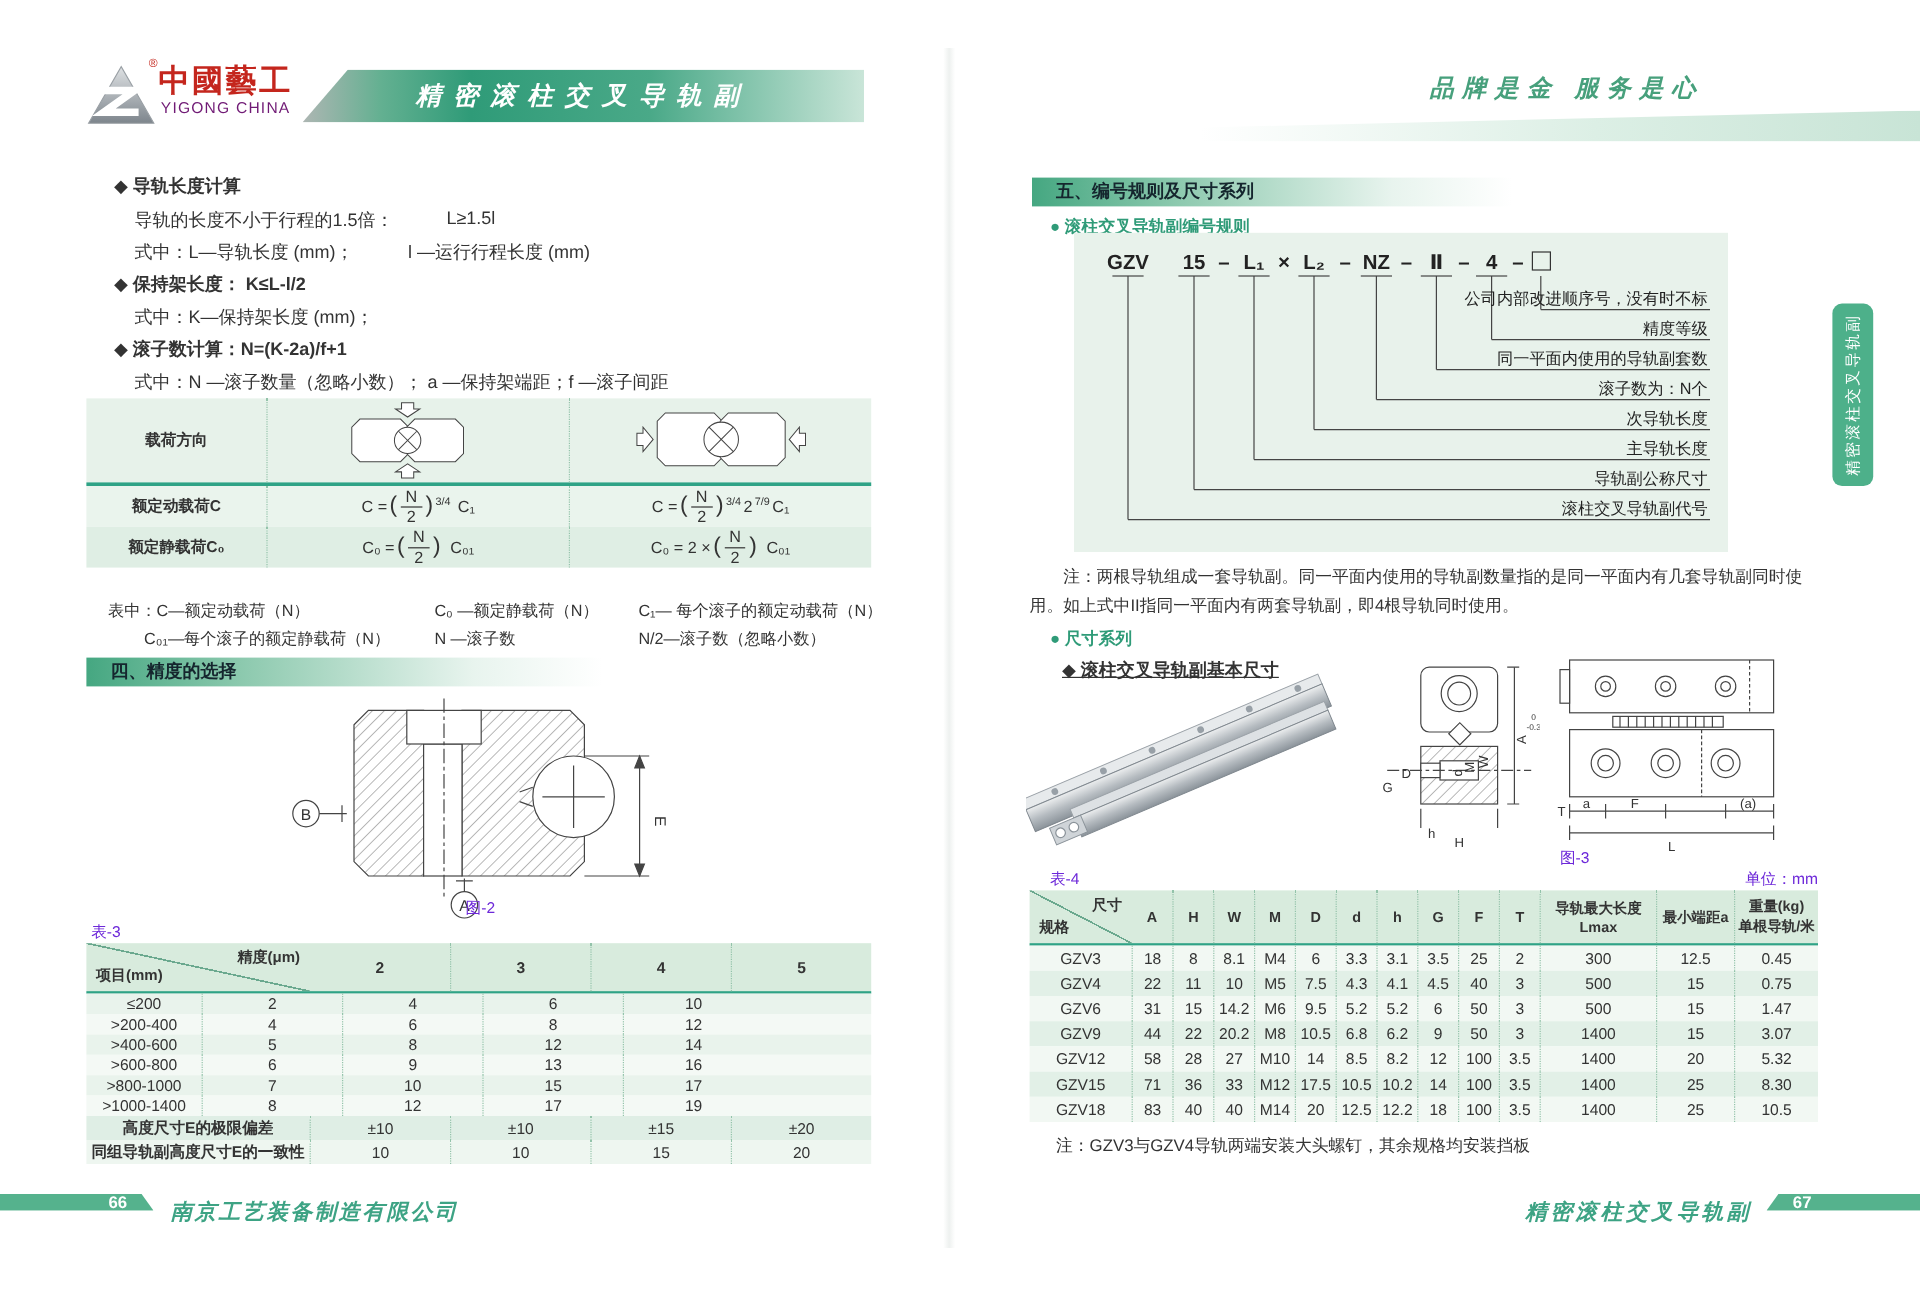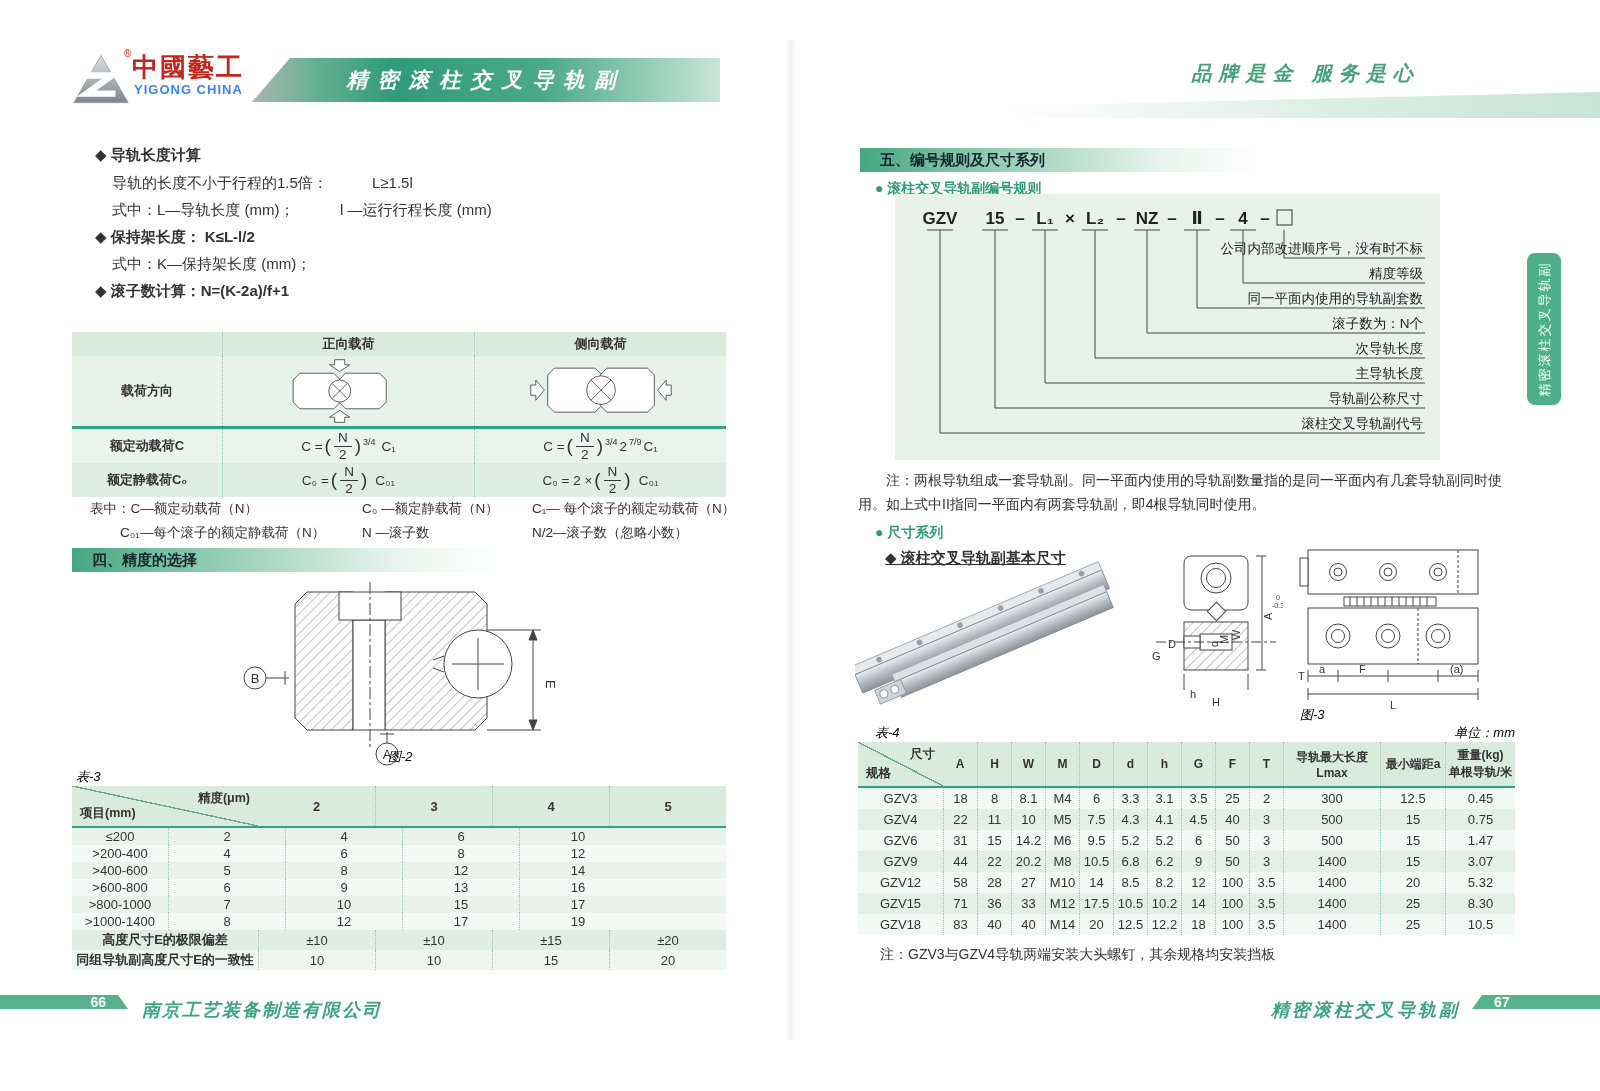--- a/index.html
+++ b/index.html
@@ -1,21 +1,21 @@
 <!DOCTYPE html>
 <html><head>
 <meta charset="utf-8">
 <style>
   html,body{margin:0;padding:0;background:#fff;}
   body{font-family:"Liberation Sans","DejaVu Sans",sans-serif;color:#333;}
   #root{position:relative;width:1600px;height:1091px;background:#fff;overflow:hidden;}
   .abs{position:absolute;}
   .green{color:#2f9b78;}
   .b{font-weight:bold;}
-  .tbl-label{font-size:13px;color:#000000;font-style:italic;}
+  .tbl-label{font-size:13px;color:#6d28d9;}
   .body-line{font-size:15px;color:#333;white-space:nowrap;}
   .secbar{height:24px;line-height:24px;padding-left:20px;font-weight:bold;font-size:15px;color:#15262e;
           background:linear-gradient(90deg,#45a781 0%,#8cc9ae 30%,#e8f4ee 75%,rgba(255,255,255,0) 100%);}
   .gutter{left:786px;top:40px;width:10px;height:1000px;
           background:linear-gradient(90deg,rgba(0,0,0,0),rgba(90,120,105,.10),rgba(0,0,0,0));}
   
   .band{left:252px;top:58px;width:468px;height:44px;
         background:linear-gradient(90deg,#aeb6b3 0%,#63b091 14%,#2f9b78 30%,#4aa988 62%,#c9e5d8 100%);
         clip-path:polygon(38px 0,100% 0,100% 100%,0 100%);
         display:flex;align-items:center;justify-content:center;}
@@ -94,51 +94,47 @@
           <linearGradient id="lg" x1="0" y1="0" x2="0" y2="1">
         <stop offset="0" stop-color="#dfe2e4"></stop>
             <stop offset="1" stop-color="#7d858c"></stop>
           </linearGradient>
         </defs>
       <polygon points="32,2 62,54 2,54" fill="url(#lg)" stroke="#9aa0a5"></polygon>
       <polyline points="16,24 44,24 16,44 48,44" fill="none" stroke="#fff" stroke-width="7"></polyline>
     </svg>
     <div class="abs" style="left:60px;top:0px;font-size:26px;font-weight:bold;color:#c4261d;letter-spacing:2px;font-family:Liberation Sans, sans-serif;">中國藝工</div>
     <div class="abs" style="left:52px;top:-2px;font-size:10px;color:#c4261d;">®</div>
-    <div class="abs" style="left:62px;top:32px;font-size:13px;color:#3b82f6;letter-spacing:1px;font-weight:bold;">YIGONG CHINA</div>
+    <div class="abs" style="left:62px;top:32px;font-size:13px;color:#701a75;letter-spacing:1px;">YIGONG CHINA</div>
   </div>
 
   <div class="abs band">
     <span>精密滚柱交叉导轨副</span>
   </div>
 
   <div class="abs slogan">品牌是金 服务是心</div>
   <div class="abs slogan-strip"></div>
 
   <div class="abs gutter"></div>
 
   <div class="abs body-line b" style="left:95px;top:146px;">◆ 导轨长度计算</div>
   <div class="abs body-line" style="left:112px;top:174px;">导轨的长度不小于行程的1.5倍：</div>
   <div class="abs body-line" style="left:372px;top:174px;">L≥1.5l</div>
   <div class="abs body-line" style="left:112px;top:201px;">式中：L—导轨长度 (mm)；</div>
   <div class="abs body-line" style="left:340px;top:201px;">l —运行行程长度 (mm)</div>
   <div class="abs body-line b" style="left:95px;top:228px;">◆ 保持架长度：  K≤L-l/2</div>
   <div class="abs body-line" style="left:112px;top:255px;">式中：K—保持架长度 (mm)；</div>
   <div class="abs body-line b" style="left:95px;top:282px;">◆ 滚子数计算：N=(K-2a)/f+1</div>
+  <div class="abs body-line" style="left:112px;top:309px;">式中：N —滚子数量（忽略小数）； a —保持架端距；f —滚子间距</div>
 
   <div class="abs green b" style="left:90px;top:341px;font-size:14px;">● 载荷计算</div>
 
   <div class="abs tbl-label" style="left:93px;top:363px;">表-2</div>
 
   <div class="abs t2">
-    <div class="row hrow">
-      <div class="cell"></div>
-      <div class="cell b">正向载荷</div>
-      <div class="cell b">侧向载荷</div>
-    </div>
     <div class="row drow">
       <div class="cell b">载荷方向</div>
       <div class="cell">
         <svg width="140" height="66" viewBox="0 0 140 78">
           <g fill="#fff" stroke="#444">
             <polygon points="53,2 65,2 65,8 71,8 59,16 47,8 53,8"></polygon>
             <polygon points="12,18 52,18 60,26 60,52 52,60 12,60 4,52 4,26"></polygon>
             <polygon points="66,18 106,18 114,26 114,52 106,60 66,60 58,52 58,26"></polygon>
             <circle cx="59" cy="39" r="13"></circle>
             <line x1="50" y1="30" x2="68" y2="48"></line>

